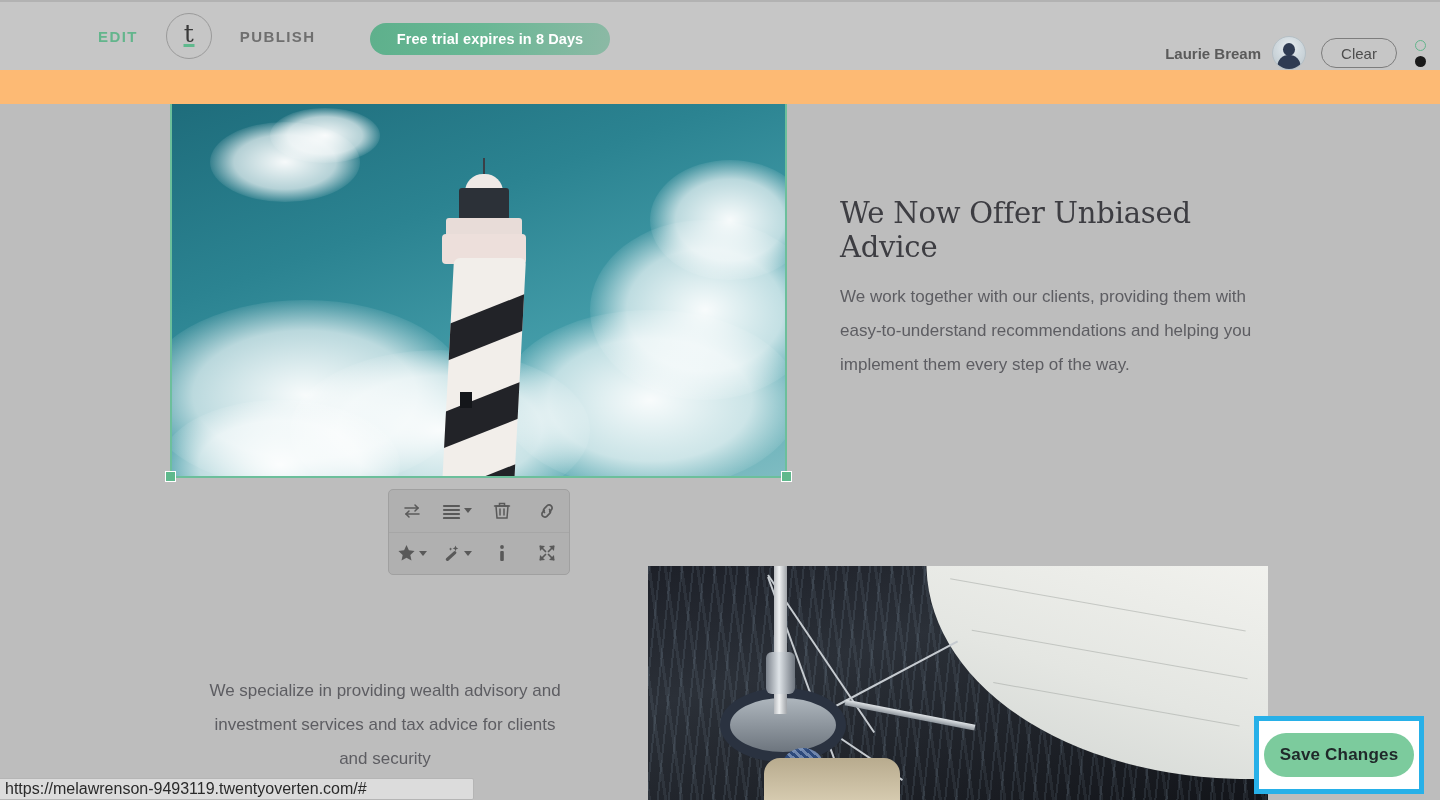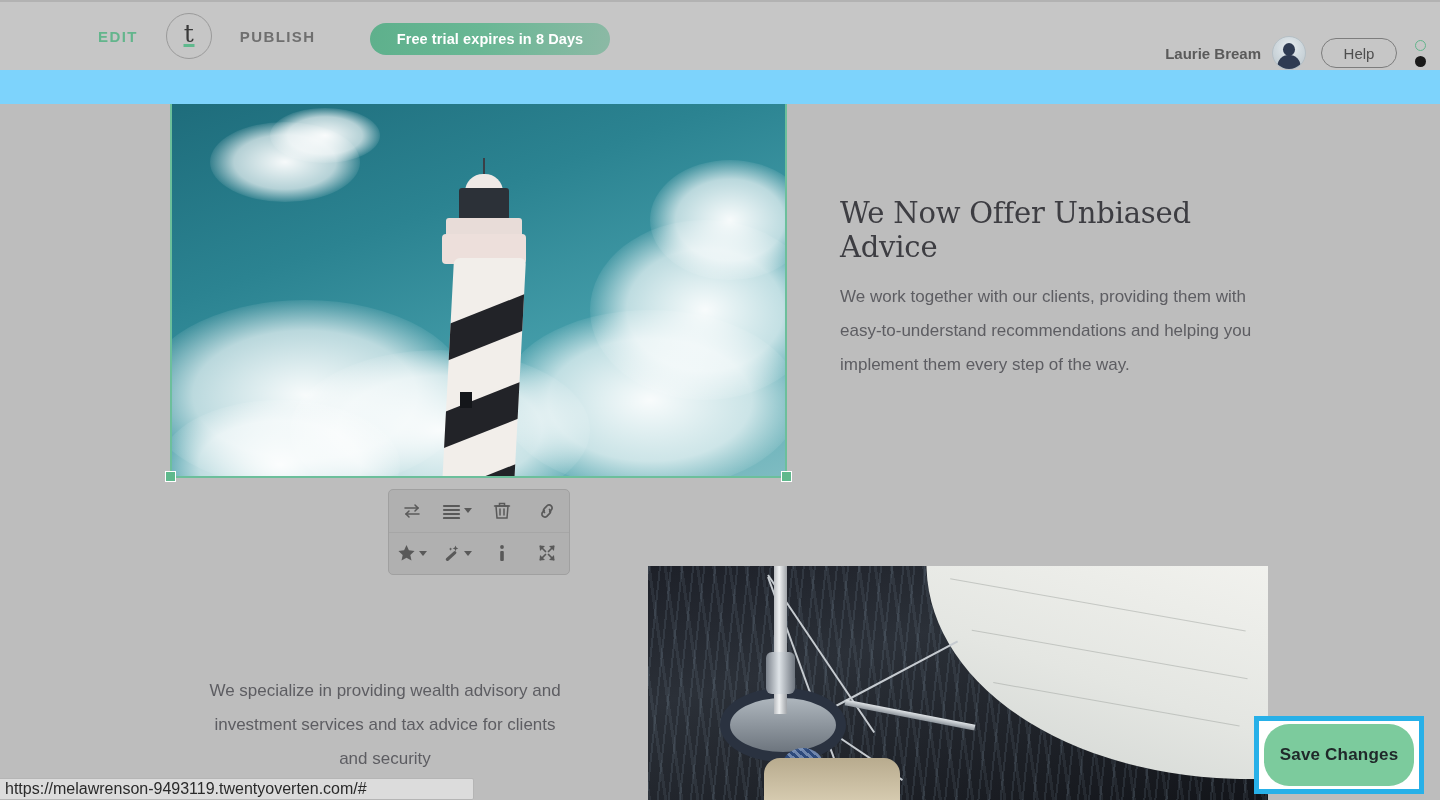--- a/index.html
+++ b/index.html
@@ -5,21 +5,21 @@
   * { box-sizing: border-box; margin: 0; padding: 0; }
   html, body {
     width: 1440px; height: 800px;
     overflow: hidden;
     font-family: "Liberation Sans", sans-serif;
     background: #bdbdbd;
   }
   #app {
     position: relative;
     width: 1440px; height: 800px;
-    background: #7dd3fc;
+    background: #fdba74;
     overflow: hidden;
   }
 
   
   .topbar {
     position: absolute; left: 0; top: 0;
     width: 1440px; height: 70px;
     background: #c6c6c6;
     border-top: 2px solid #b2b2b2;
     display: flex; align-items: center;
@@ -372,21 +372,21 @@
 
   
   .save-wrap {
     position: absolute; left: 1254px; top: 716px;
     width: 170px; height: 78px;
     border: 5px solid #27b0e8;
     background: #ffffff;
     display: flex; align-items: center; justify-content: center;
   }
   .save-btn {
-    width: 150px; height: 62px;
+    width: 150px; height: 44px;
     border-radius: 25px;
     background: #7ccb9d;
     color: #20292a;
     font-size: 17px; font-weight: bold;
     display: flex; align-items: center; justify-content: center;
     letter-spacing: 0.2px;
   }
 
   
   .statusbar {
@@ -425,21 +425,21 @@
     <div class="trial-badge">Free trial expires in 8 Days</div>
 
     <div class="topbar-right">
       <div class="user-name">Laurie Bream</div>
 
       <div class="avatar">
         <span class="head"></span>
         <span class="body"></span>
       </div>
 
-      <div class="help-btn">Help</div>
+      <div class="help-btn">Clear</div>
 
       <div class="dots">
         <span class="dot-ring"></span>
         <span class="dot-solid"></span>
       </div>
     </div>
   </div>
 
 
   <div class="canvas">

